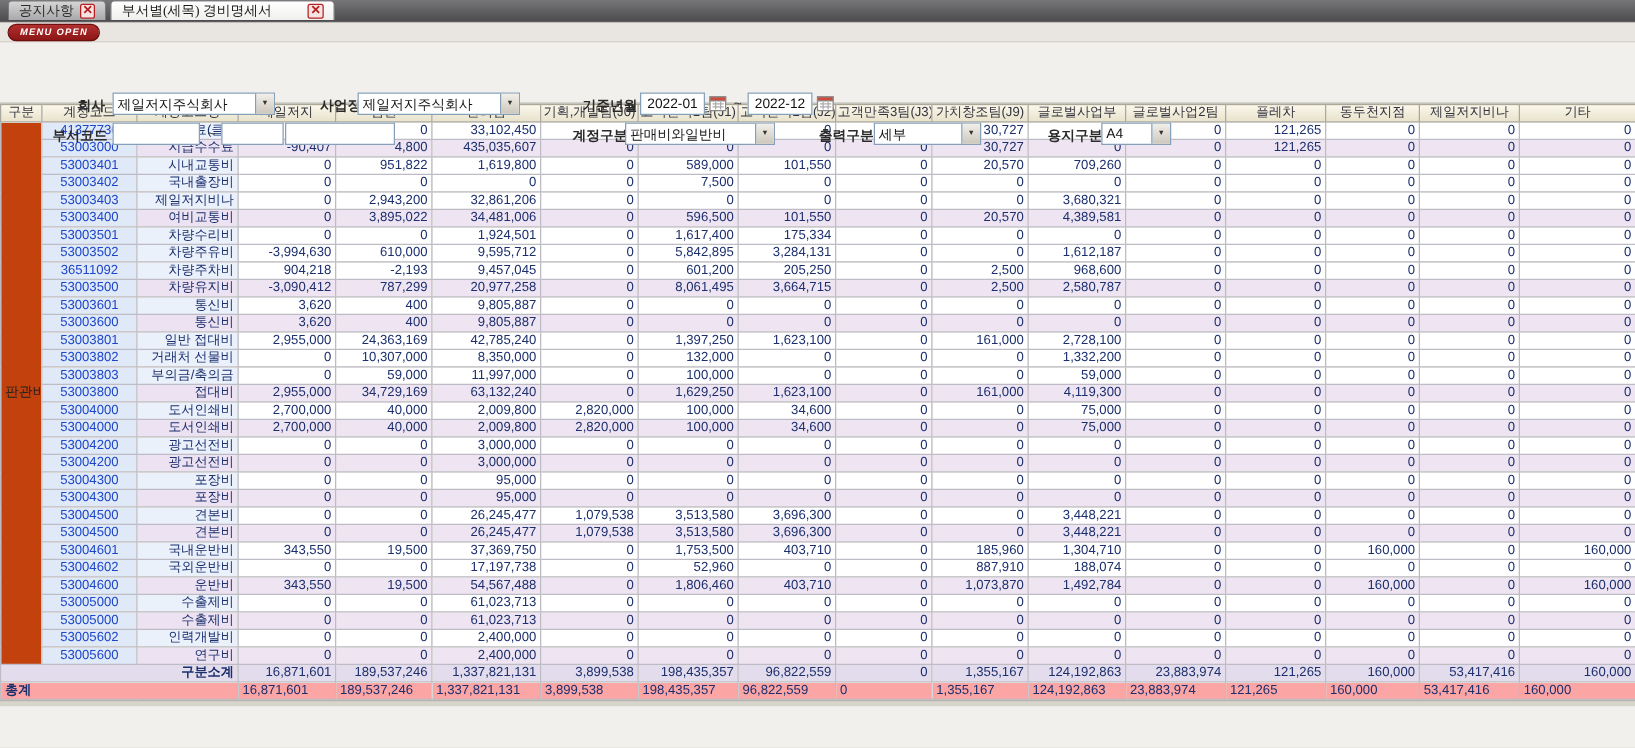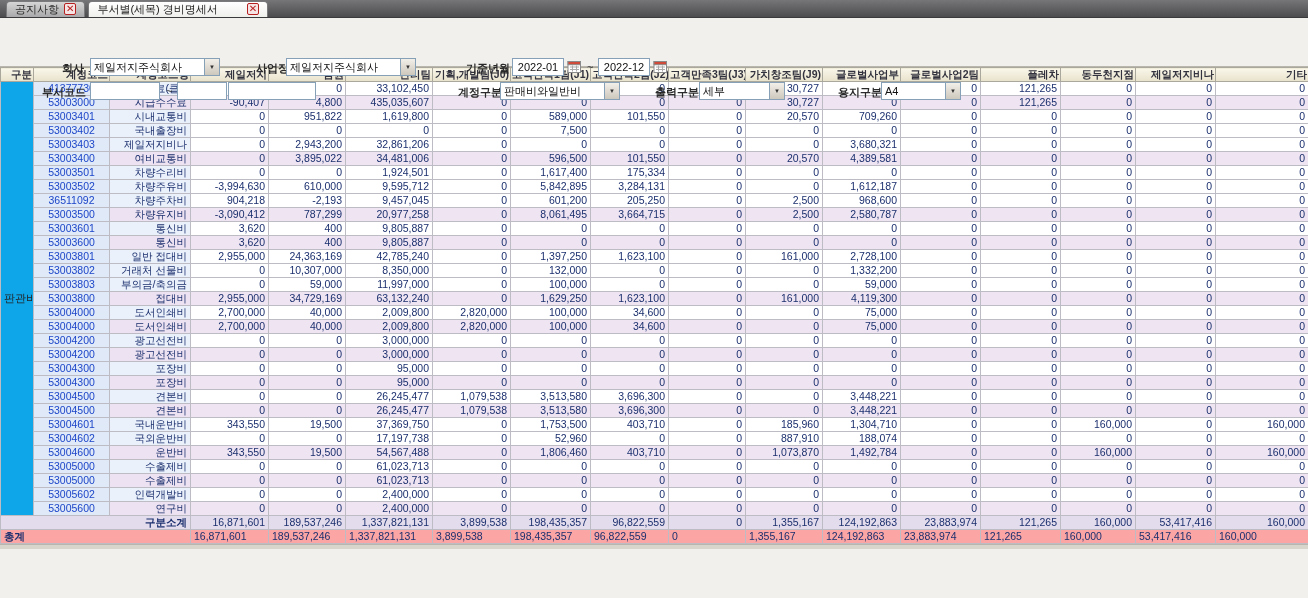--- a/index.html
+++ b/index.html
@@ -1,20 +1,20 @@
 <!DOCTYPE html>
 <html><head>
 <meta charset="utf-8">
 <style>
   * { margin:0; padding:0; box-sizing:border-box; }
   body { font-family:"Liberation Sans","DejaVu Sans",sans-serif; background:#d8d5cd; }
   #page { width:1308px; height:598px; background:#f2f0ed; overflow:hidden; position:relative; }
 
   
-  .topbar { height:18px; background:linear-gradient(#767678,#4c4c4e); display:flex; align-items:center; padding-left:6px; border-bottom:1px solid #3a3a3c; }
+  .topbar { height:18px; background:linear-gradient(#767678,#4c4c4e); display:flex; align-items:flex-start; padding-left:6px; border-bottom:1px solid #3a3a3c;font-family:Liberation Serif, serif; }
   .tab { height:16px; display:flex; align-items:center; gap:5px; padding:0 8px; margin-right:3px; border-radius:4px 4px 0 0; border:1px solid #7a7a7c; border-bottom:none; font-size:11px; cursor:default; }
   .tab.inactive { background:linear-gradient(#d6d6d6,#a9a9ab); color:#2c2c2c; }
   .tab.active { background:linear-gradient(#ffffff,#efefec); color:#1c1c1c;gap:29px; }
   .tab-close { color:#b62020; font-weight:bold; font-size:10px; line-height:10px; border:1px solid #b62020; background:#f6e3e3; padding:0 1px; border-radius:2px; }
 
   
   .menubar { height:16px; background:#e9e6e1; border-bottom:1px solid #cfccc5; display:flex; align-items:center; padding-left:6px; }
   .menu-open { background:linear-gradient(#b23030,#8c1616); color:#fff; font-size:7.5px; font-weight:bold; font-style:italic; letter-spacing:1px; padding:1px 9px 2px; border-radius:7px; border:1px solid #6e0f0f; }
 
   
@@ -30,22 +30,22 @@
   .tilde { position:absolute; top:5px; font-size:11px; color:#333; }
   .cal-icon { position:absolute; top:3px; width:15px; height:15px; }
 
   
   table { border-collapse:collapse; table-layout:fixed; width:1308px; }
   col.c0{width:33px} col.c1{width:76px} col.c2{width:81px} col.c3{width:78px} col.c4{width:77px}
   col.c5{width:87px} col.c6{width:78px} col.c7{width:80px} col.c8{width:78px} col.c9{width:77px}
   col.c10{width:77px} col.c11{width:78px} col.c12{width:80px} col.c13{width:80px} col.c14{width:75px}
   col.c15{width:80px} col.c16{width:93px}
   th, td { border:1px solid #bdbcc4; height:14px; line-height:13px; overflow:hidden; white-space:nowrap; padding:0 3px; font-size:10.5px; }
-  thead th { background:linear-gradient(#faf7ea,#e8e2cb); border-color:#aaa89c; font-weight:bold; color:#33333f; padding:0 1px; text-align:right; }
-  .group-cell { background:#0ea5e9; text-align:left; vertical-align:middle; color:#222; font-size:11px; }
+  thead th { background:linear-gradient(#faf7ea,#e8e2cb); border-color:#aaa89c; font-weight:normal; color:#33333f; padding:0 1px; text-align:center; }
+  .group-cell { background:#c2410c; text-align:left; vertical-align:middle; color:#222; font-size:11px; }
   .code-cell { background:#dfe9f8; color:#1d46c8; text-align:center; }
   .name-cell { background:#eaf1fb; color:#1b2f6e; text-align:right; }
   .num-cell { background:#ffffff; color:#1b2f6e; text-align:right; }
   tr.subtotal .name-cell { background:#ede2f1; }
   tr.subtotal .num-cell { background:#efe5f2; }
   tr.foot-sub td { background:#e3dcec; color:#1b2f6e; text-align:right; }
   tr.foot-tot td { background:#fca5a5; color:#1b2f6e; text-align:left; }
   td.foot-label { text-align:left; font-weight:bold; color:#2d2d38; }
 
   .bottom-strip { height:5px; background:#d8d5cd; border-top:1px solid #b9b6ae; }
@@ -59,20 +59,23 @@
     <div class="tab inactive">
       <span>공지사항</span>
       <span class="tab-close">✕</span>
     </div>
     <div class="tab active">
       <span>부서별(세목) 경비명세서</span>
       <span class="tab-close">✕</span>
     </div>
   </div>
 
+  <div class="menubar">
+    <div class="menu-open">MENU OPEN</div>
+  </div>
 
   <div class="filters">
     <div class="frow r1">
       <span class="flabel" style="left:62px">회사</span>
       <div class="fsel" style="left:90px;width:130px">
         <span class="sel-text">제일저지주식회사</span>
         <span class="sel-arrow">▼</span>
       </div>
       <span class="flabel" style="left:256px">사업장</span>
       <div class="fsel" style="left:286px;width:130px">
@@ -114,21 +117,21 @@
       <div class="fsel" style="left:500px;width:120px">
         <span class="sel-text">판매비와일반비</span>
         <span class="sel-arrow">▼</span>
       </div>
       <span class="flabel" style="left:655px">출력구분</span>
       <div class="fsel" style="left:699px;width:86px">
         <span class="sel-text">세부</span>
         <span class="sel-arrow">▼</span>
       </div>
       <span class="flabel" style="left:838px">용지구분</span>
-      <div class="fsel" style="left:881px;width:80px">
+      <div class="fsel" style="left:881px;width:56px">
         <span class="sel-text">A4</span>
         <span class="sel-arrow">▼</span>
       </div>
     </div>
   </div>
 
   <table>
     <colgroup>
       <col class="c0">
         <col class="c1">

